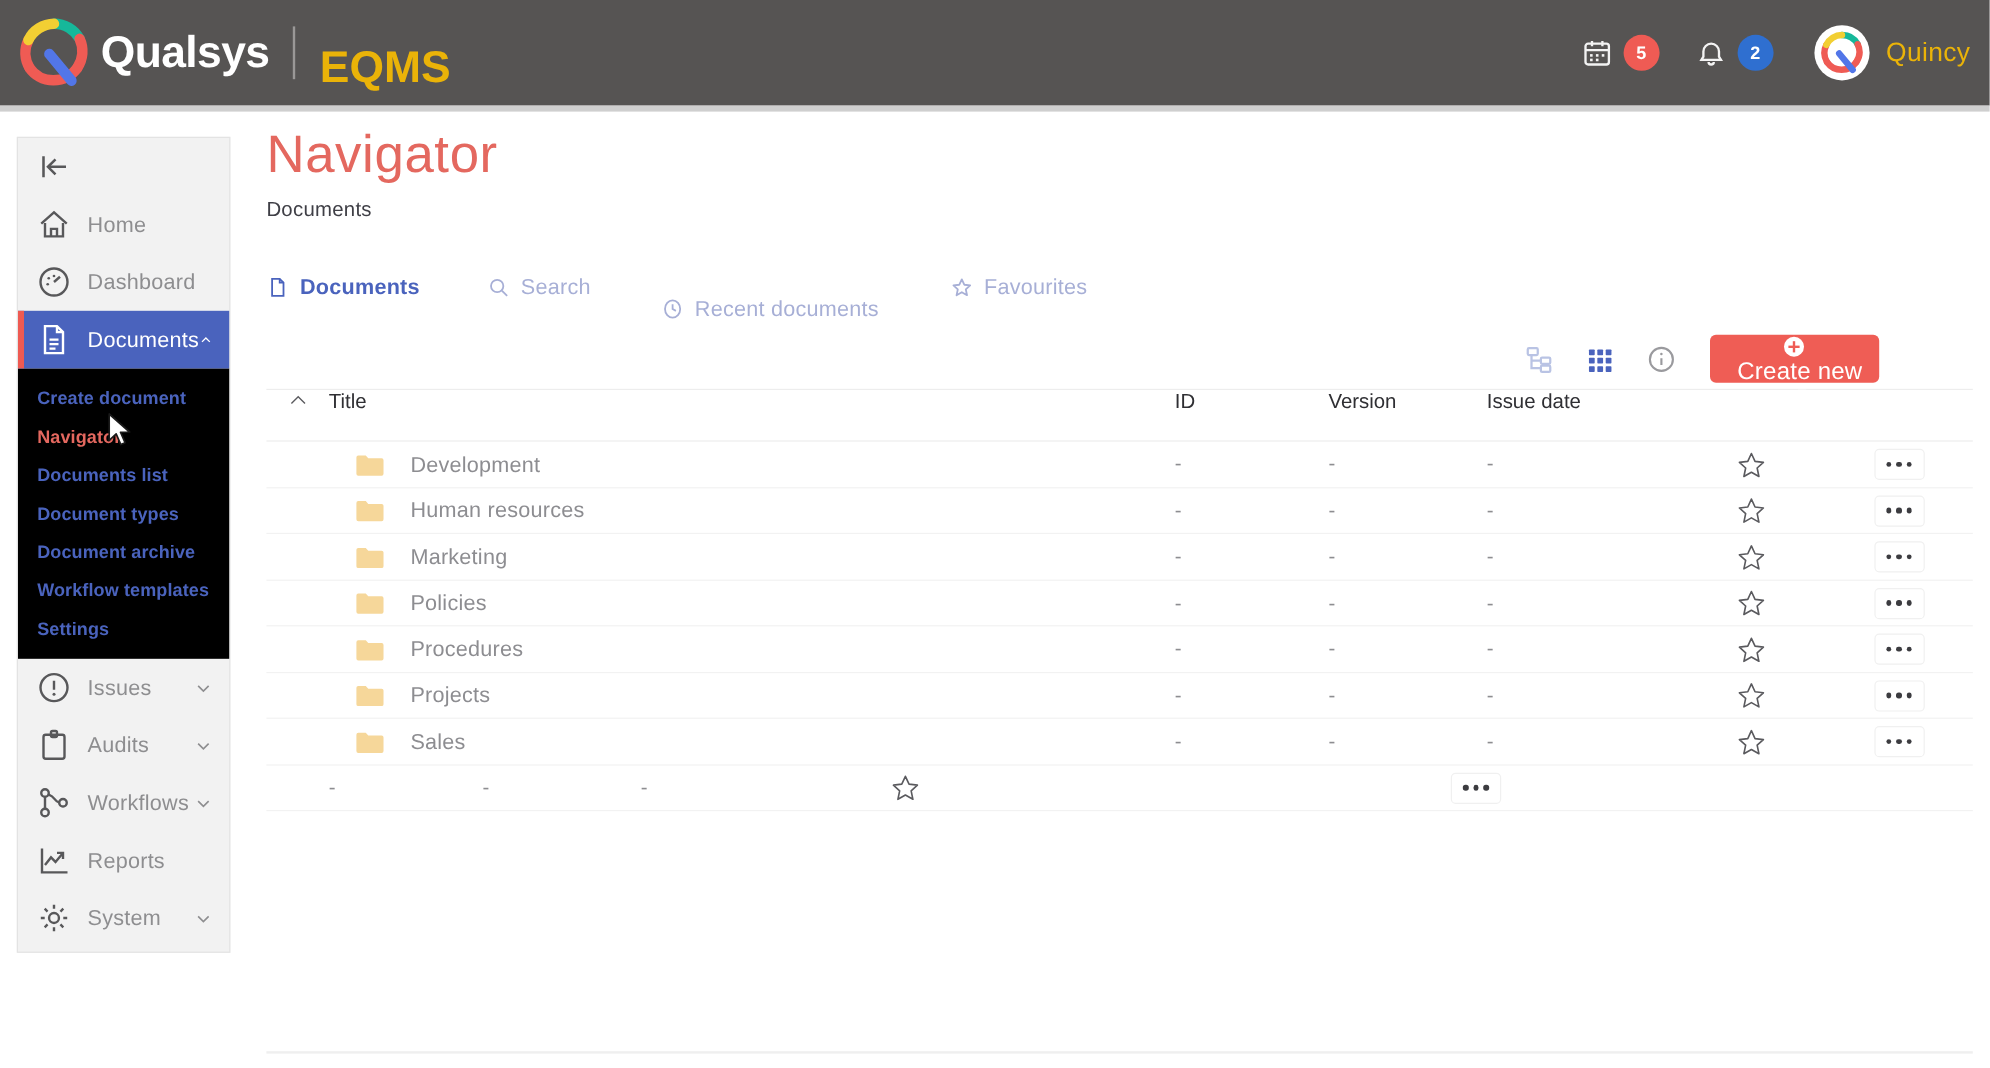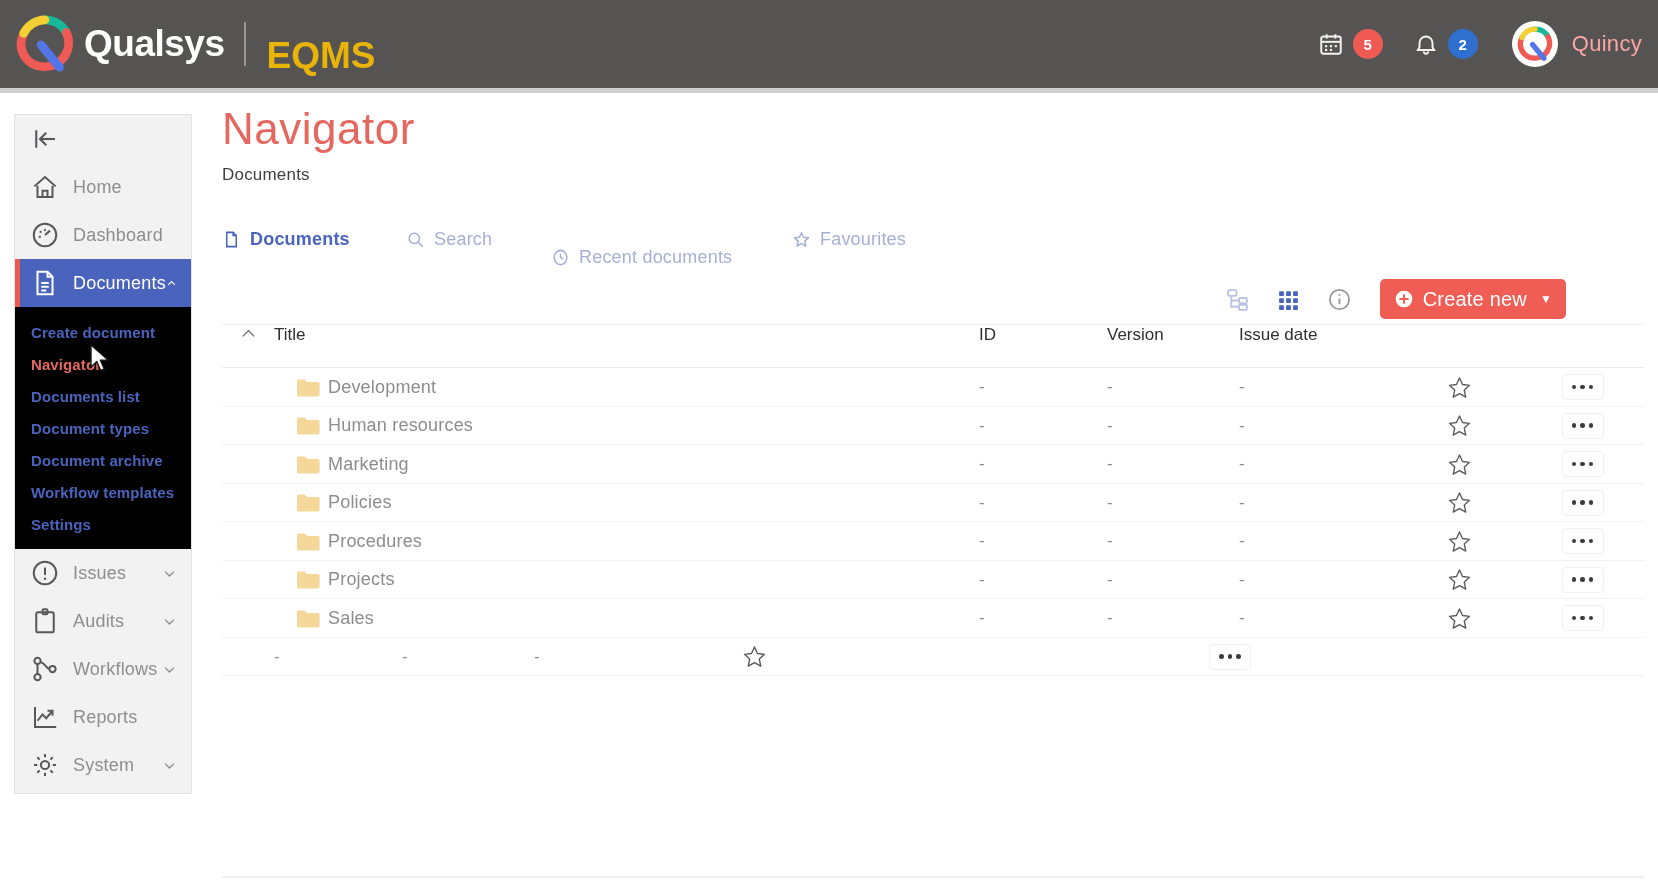--- a/index.html
+++ b/index.html
@@ -43,21 +43,21 @@
     color: #ffffff; font-size: 15px; font-weight: bold; margin-left: 9px;
     padding: 0 6px;
   }
   .badge-red { background: #ef5b54; }
   .badge-blue { background: #2f6fd0; }
   .avatar {
     width: 46px; height: 46px; border-radius: 50%; background: #ffffff;
     display: flex; align-items: center; justify-content: center;
     margin-left: 34px; flex: none;
   }
-  .username { color: #fca5a5; font-size: 22px; margin-left: 14px; letter-spacing: 0.3px; }
+  .username { color: #eab308; font-size: 22px; margin-left: 14px; letter-spacing: 0.3px; }
 
   
   .sidebar {
     position: absolute; left: 14px; top: 114px; width: 178px;
     background: #f2f2f2;
     border: 1px solid #e3e3e3;
     padding-bottom: 4px;
   }
   .collapse-row {
     height: 48px; display: flex; align-items: center; padding-left: 15px;
@@ -119,21 +119,21 @@
     display: flex; align-items: center; justify-content: flex-end;
     margin-top: 8px; padding-right: 92px; height: 46px;
   }
   .tool-ico { width: 25px; height: 25px; margin-left: 26px; cursor: pointer; }
   .tool-ico.tree { color: #b9c3e4; }
   .tool-ico.grid { color: #4a63bd; }
   .tool-ico.info { color: #9a9a9e; }
   .create-btn {
     margin-left: 28px; height: 40px; background: #ef5d55; border-radius: 5px;
     display: flex; align-items: center; padding: 0 14px; cursor: pointer;
-    color: #ffffff; font-size: 20px; letter-spacing: 0.2px;
+    color: #ffffff; font-size: 20px; letter-spacing: 0.2px; flex-direction: column;
   }
   .create-btn .plus { width: 20px; height: 20px; flex: none; }
   .create-btn .ctxt { margin-left: 9px; }
   .create-btn .caret { margin-left: 13px; font-size: 12px; line-height: 1; }
 
   
   .table { margin-top: 2px; padding-right: 14px; }
   .thead {
     display: flex; align-items: flex-start; height: 44px;
     border-top: 1px solid #ededed; border-bottom: 1px solid #ededed;
@@ -149,21 +149,21 @@
   .c-ver { width: 132px; }
   .c-date { width: 158px; }
   .c-star { width: 124px; display: flex; justify-content: center; }
   .c-menu { flex: 1; display: flex; justify-content: center; }
   .row .c-title .fname {
     font-size: 18px; color: #8d8d91; letter-spacing: 0.2px;
   }
   .row .dash { font-size: 17px; color: #8d8d91; }
   .folder { width: 24px; height: 19px; flex: none; margin-right: 0; }
   .c-title .folder { margin-left: 22px; }
-  .c-title .fname { margin-left: 8px; }
+  .c-title .fname { margin-left: 22px; }
   .star { width: 25px; height: 25px; color: #5a5a5e; cursor: pointer; }
   .menu-btn {
     width: 42px; height: 26px; border: 1px solid #f0f0f0; border-radius: 4px;
     display: flex; align-items: center; justify-content: center; gap: 4px;
     cursor: pointer; background: #ffffff;
   }
   .menu-btn i { width: 4.5px; height: 4.5px; border-radius: 50%; background: #3c3c40; display: block; }
 
   .footer-rule {
     position: absolute; left: 222px; top: 876px; width: 1422px; height: 2px;

